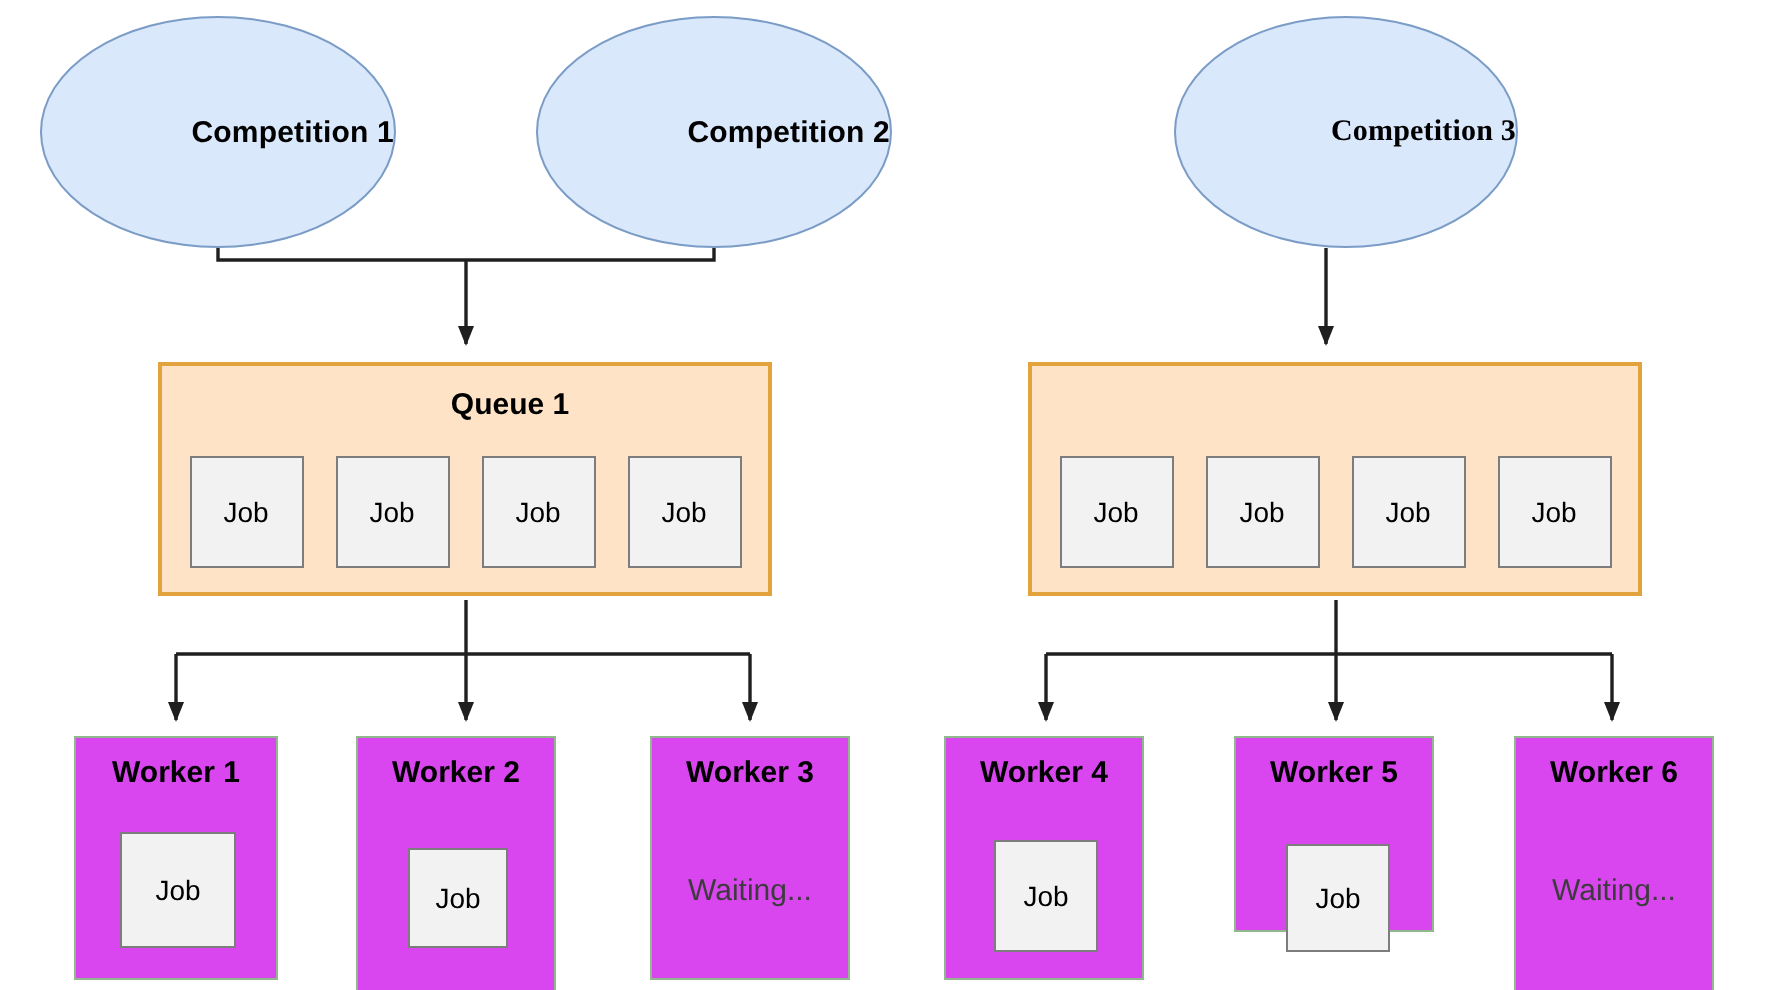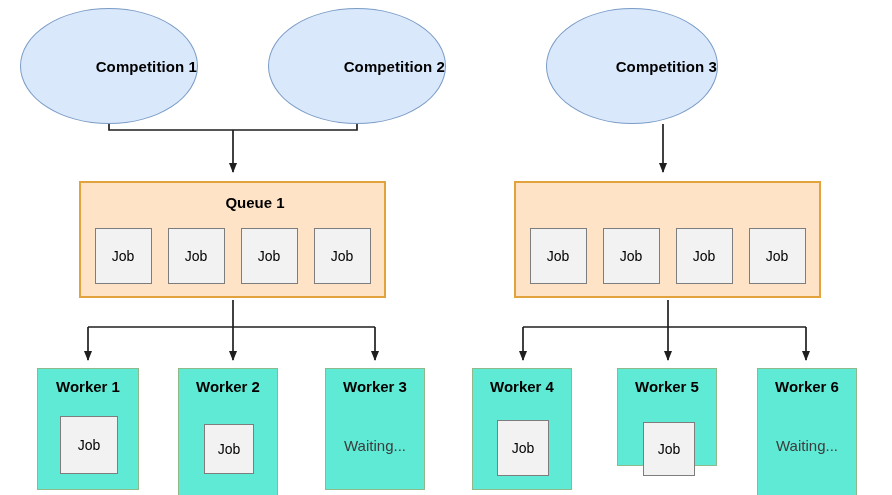--- a/index.html
+++ b/index.html
@@ -81,21 +81,21 @@
     align-items: center;
     justify-content: center;
     font-size: 14px;
     color: #000000;
   }
 
   
   .worker {
     position: absolute;
     box-sizing: border-box;
-    background: #5eead4;
+    background: #d946ef;
     border: 1px solid #8fb98b;
     z-index: 3;
   }
   .worker-title {
     position: absolute;
     left: 0;
     right: 0;
     top: 9px;
     text-align: center;
     font-size: 15px;
@@ -164,21 +164,21 @@
       <line x1="806" y1="327" x2="806" y2="360" stroke="#1f1f1f" stroke-width="1.7" marker-end="url(#arrowhead)"></line>
     </g>
   </svg>
 
   <div class="competition" style="left: 20px; top: 8px; width: 178px; height: 116px;">
     <span>Competition 1</span>
   </div>
   <div class="competition" style="left: 268px; top: 8px; width: 178px; height: 116px;">
     <span>Competition 2</span>
   </div>
-  <div class="competition" style="left: 546px; top: 8px; width: 172px; height: 116px;">
+  <div class="competition" style="left: 587px; top: 8px; width: 172px; height: 116px; font-family: Liberation Serif, serif;">
     <span>Competition 3</span>
   </div>
 
   <div class="queue" style="left: 79px; top: 181px; width: 307px; height: 117px;">
     <div class="queue-title">Queue 1</div>
     <div class="queue-jobs">
       <div class="job-box">Job</div>
       <div class="job-box">Job</div>
       <div class="job-box">Job</div>
       <div class="job-box">Job</div>

